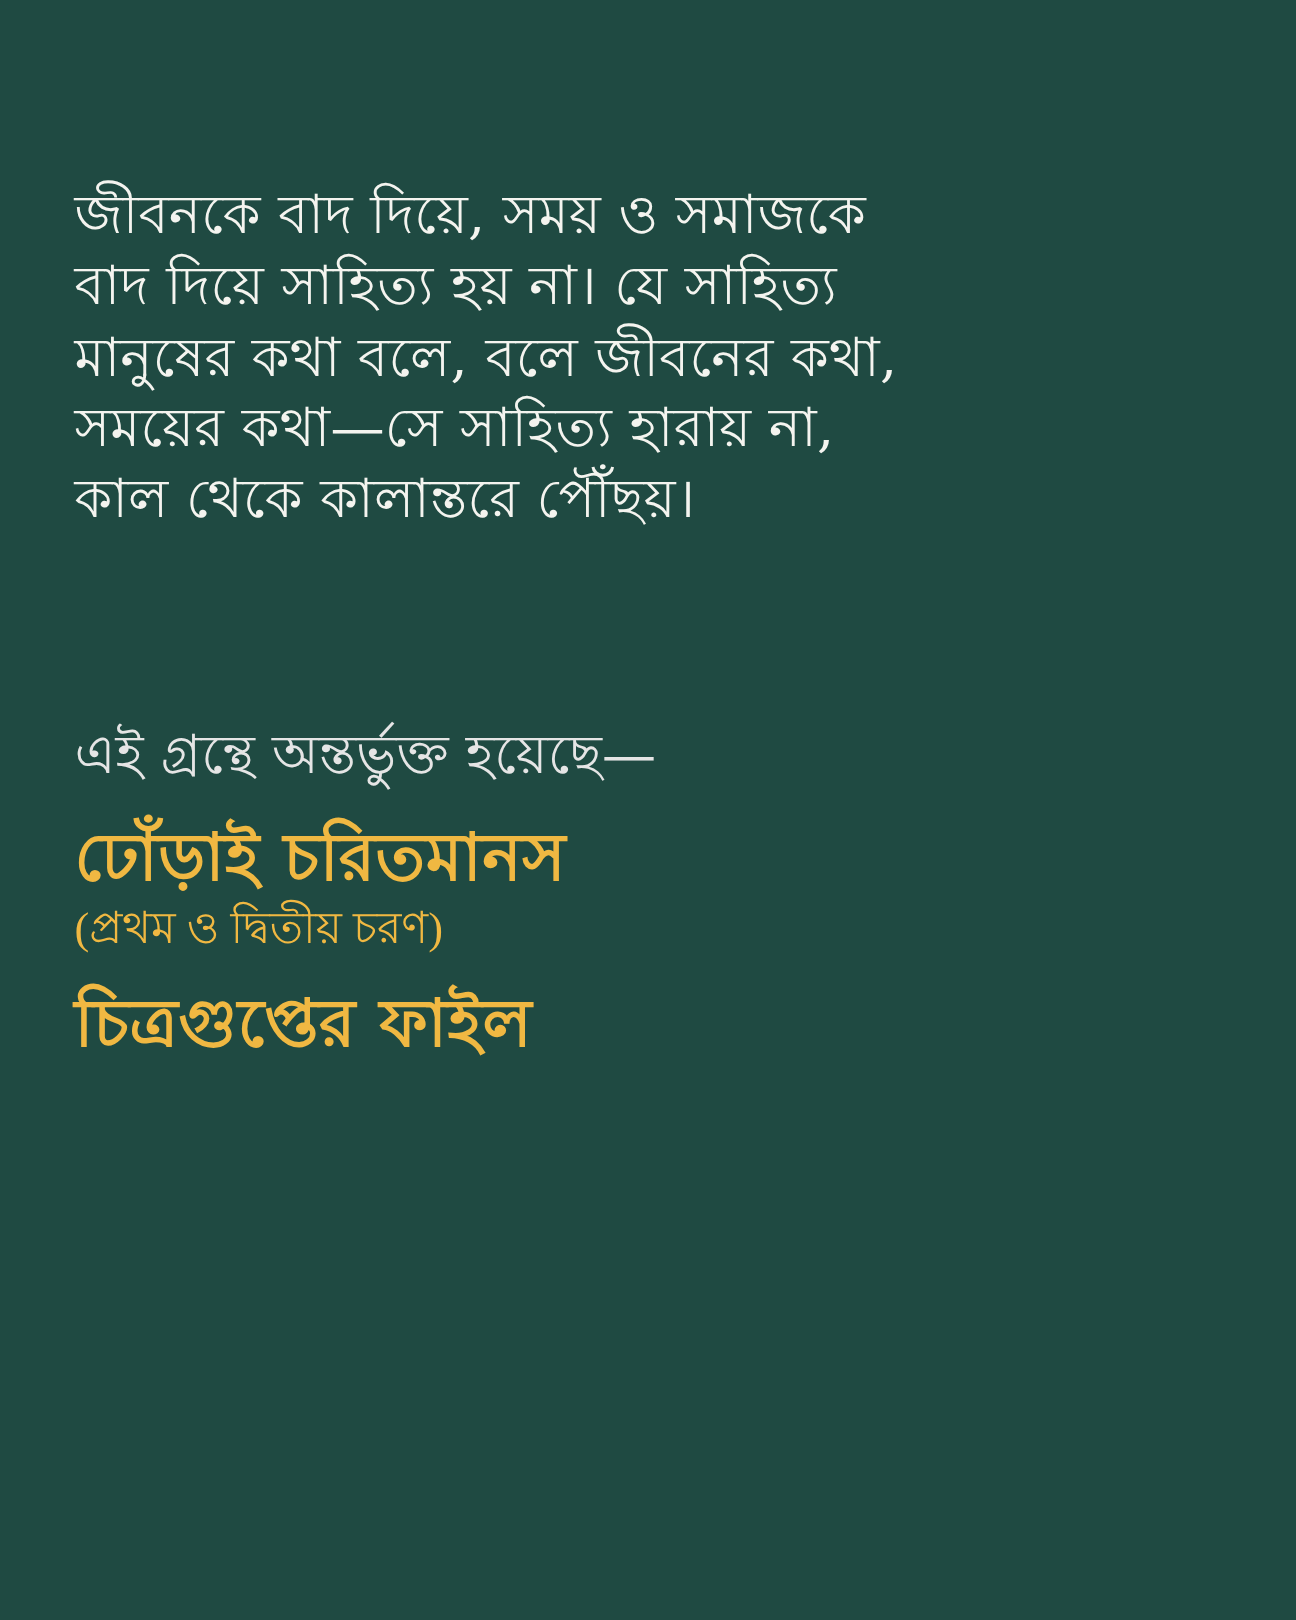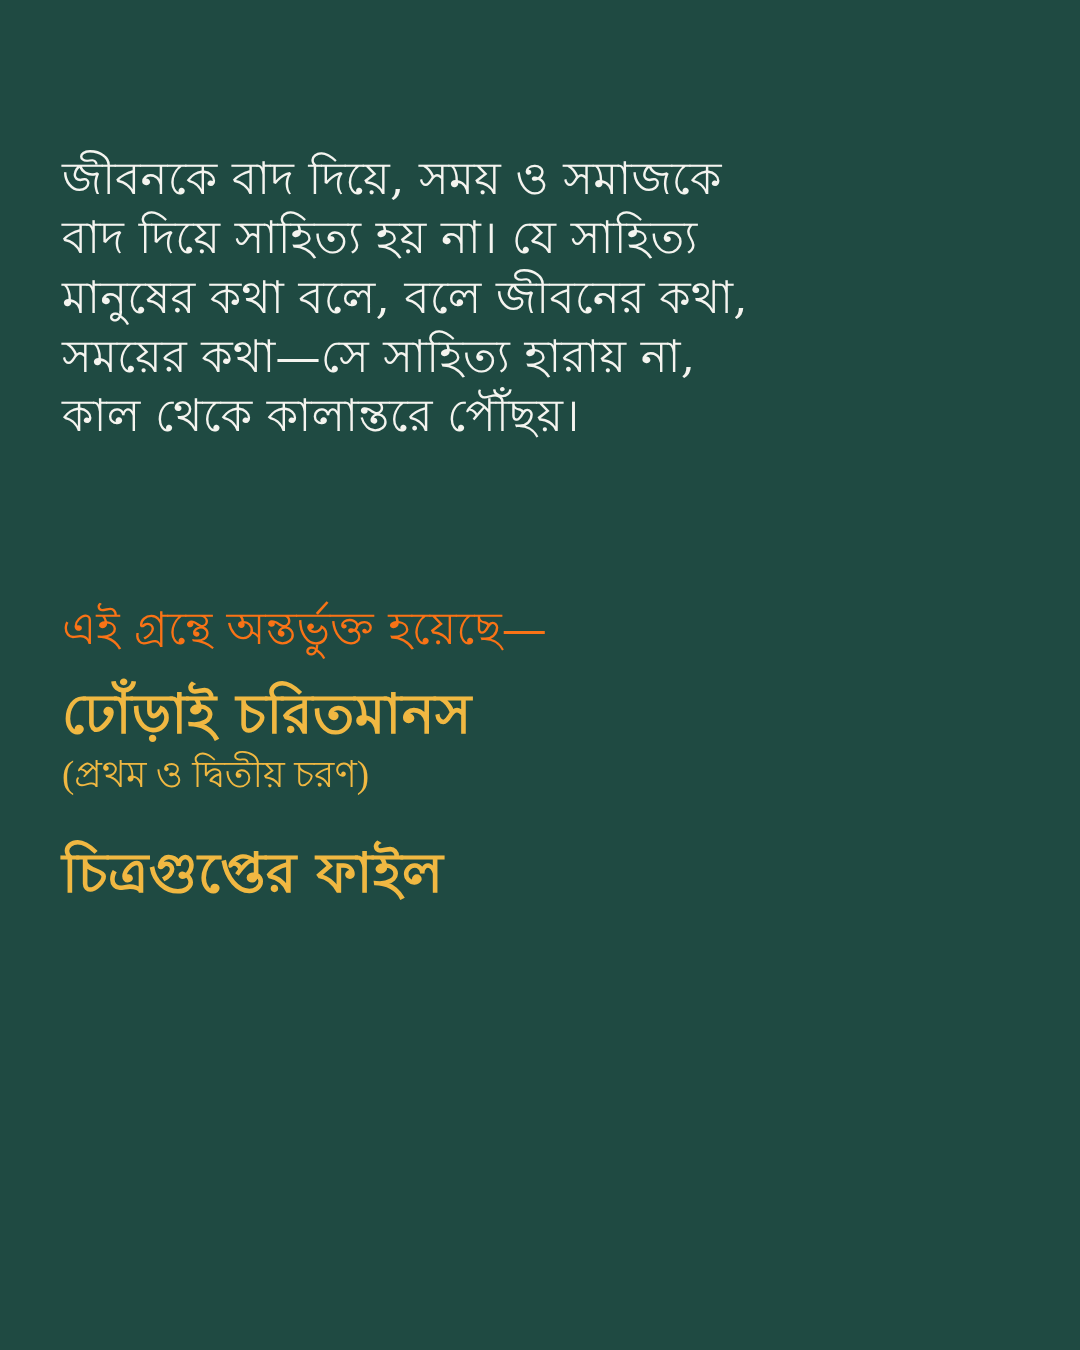--- a/index.html
+++ b/index.html
@@ -33,21 +33,21 @@
     font-family: "DejaVu Serif", "Liberation Serif", serif;
   }
   .blurb p {
     margin: 0;
     white-space: pre-wrap;
   }
   .blurb p + p {
     margin-top: 2px;
   }
   .intro-line {
-    color: #f97316;
+    color: #e5e5e5;
     font-size: 45px;
     line-height: 1.32;
     margin-top: 34px;
     font-family: "DejaVu Serif", "Liberation Serif", serif;
   }
   .titles {
     margin-top: 24px;
     display: flex;
     flex-direction: column;
   }
@@ -62,21 +62,21 @@
     font-family: "DejaVu Sans", "Liberation Sans", sans-serif;
     letter-spacing: 0.5px;
   }
   .title-sub {
     color: #f0b842;
     font-size: 37px;
     line-height: 1.3;
     margin-top: 4px;
     font-family: Liberation Serif, serif;
   }
-  .t-gap-1 { margin-bottom: 42px; }
+  .t-gap-1 { margin-bottom: 22px; }
   .t-gap-2 { margin-bottom: 12px; }
 </style>
 </head>
 <body>
 
 <div class="page">
 
   <div class="blurb">
     <p>জীবনকে বাদ দিয়ে, সময় ও সমাজকে
 বাদ দিয়ে সাহিত্য হয় না। যে সাহিত্য

